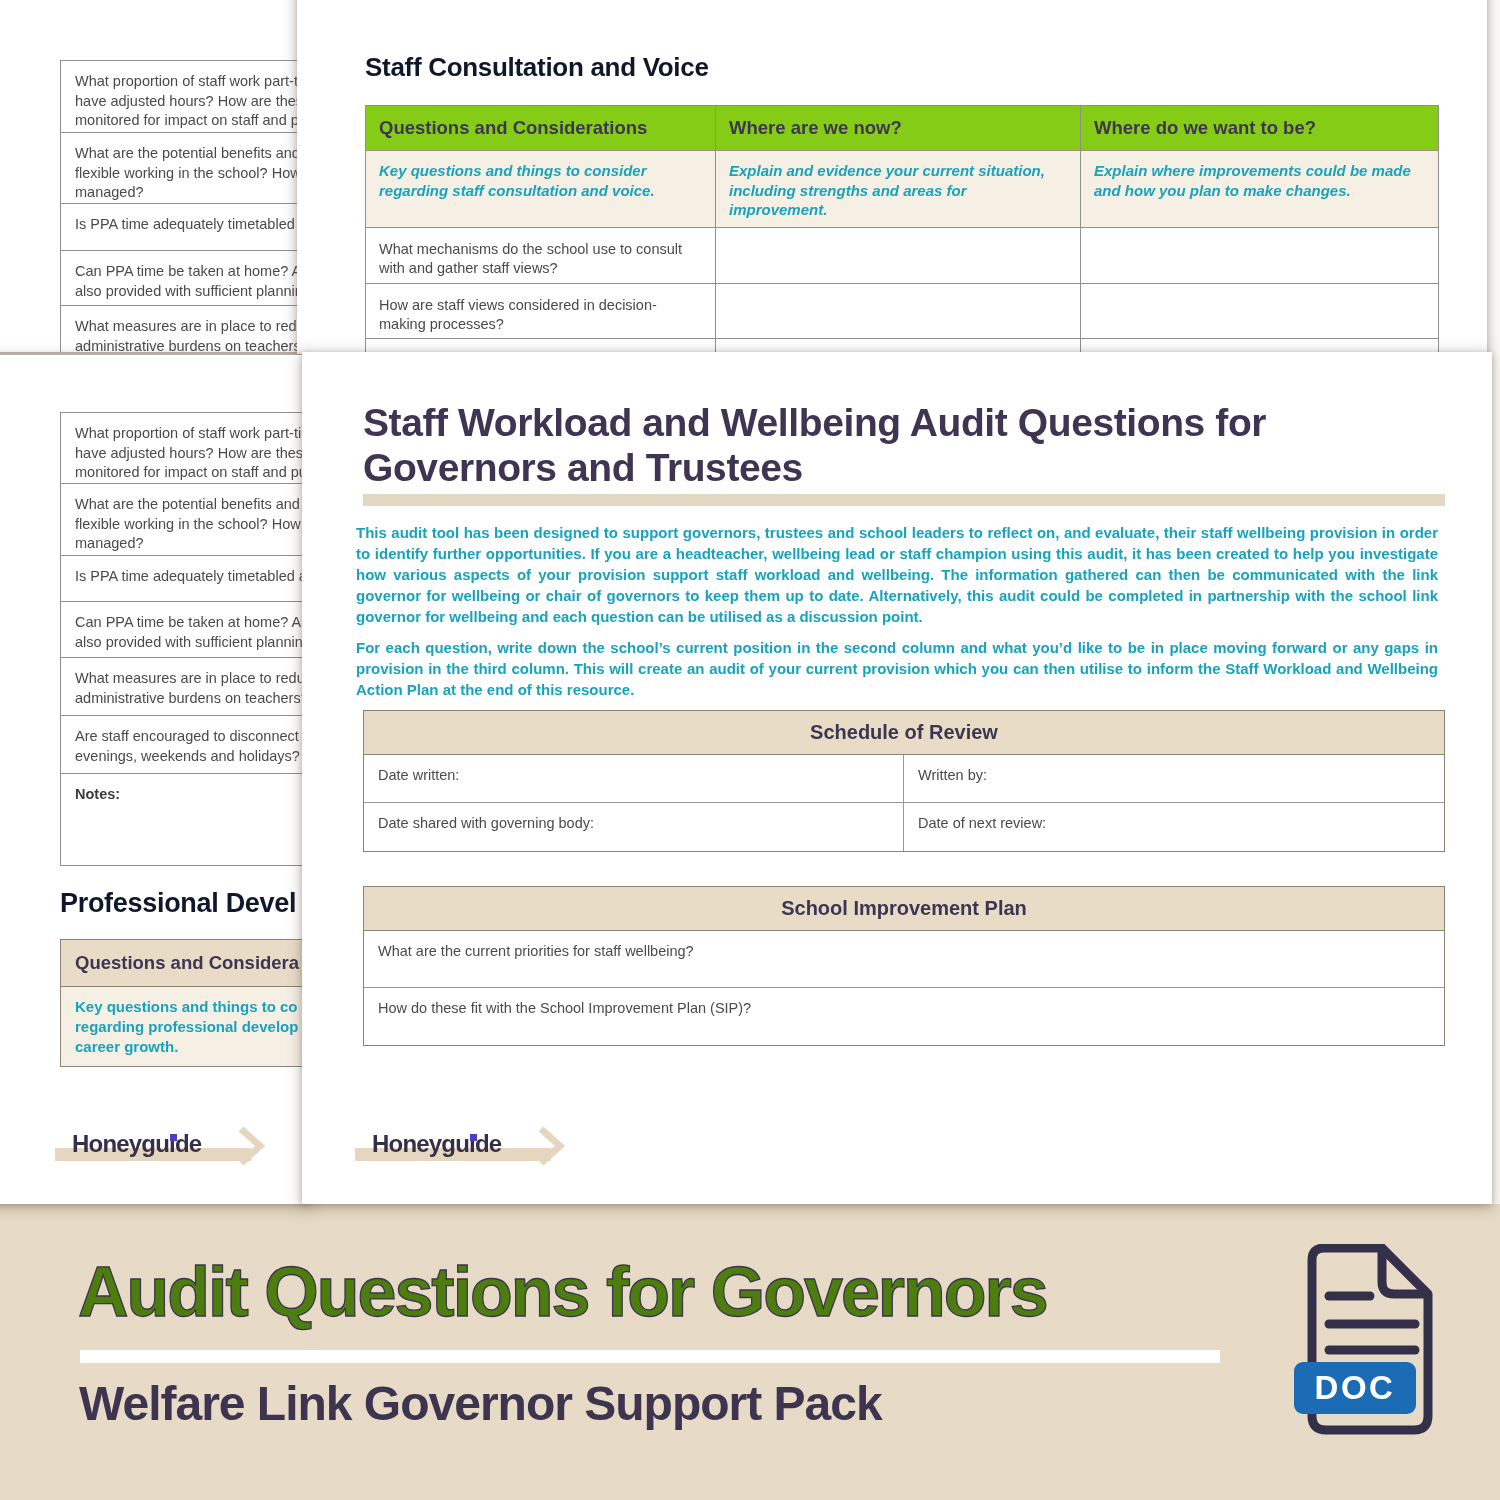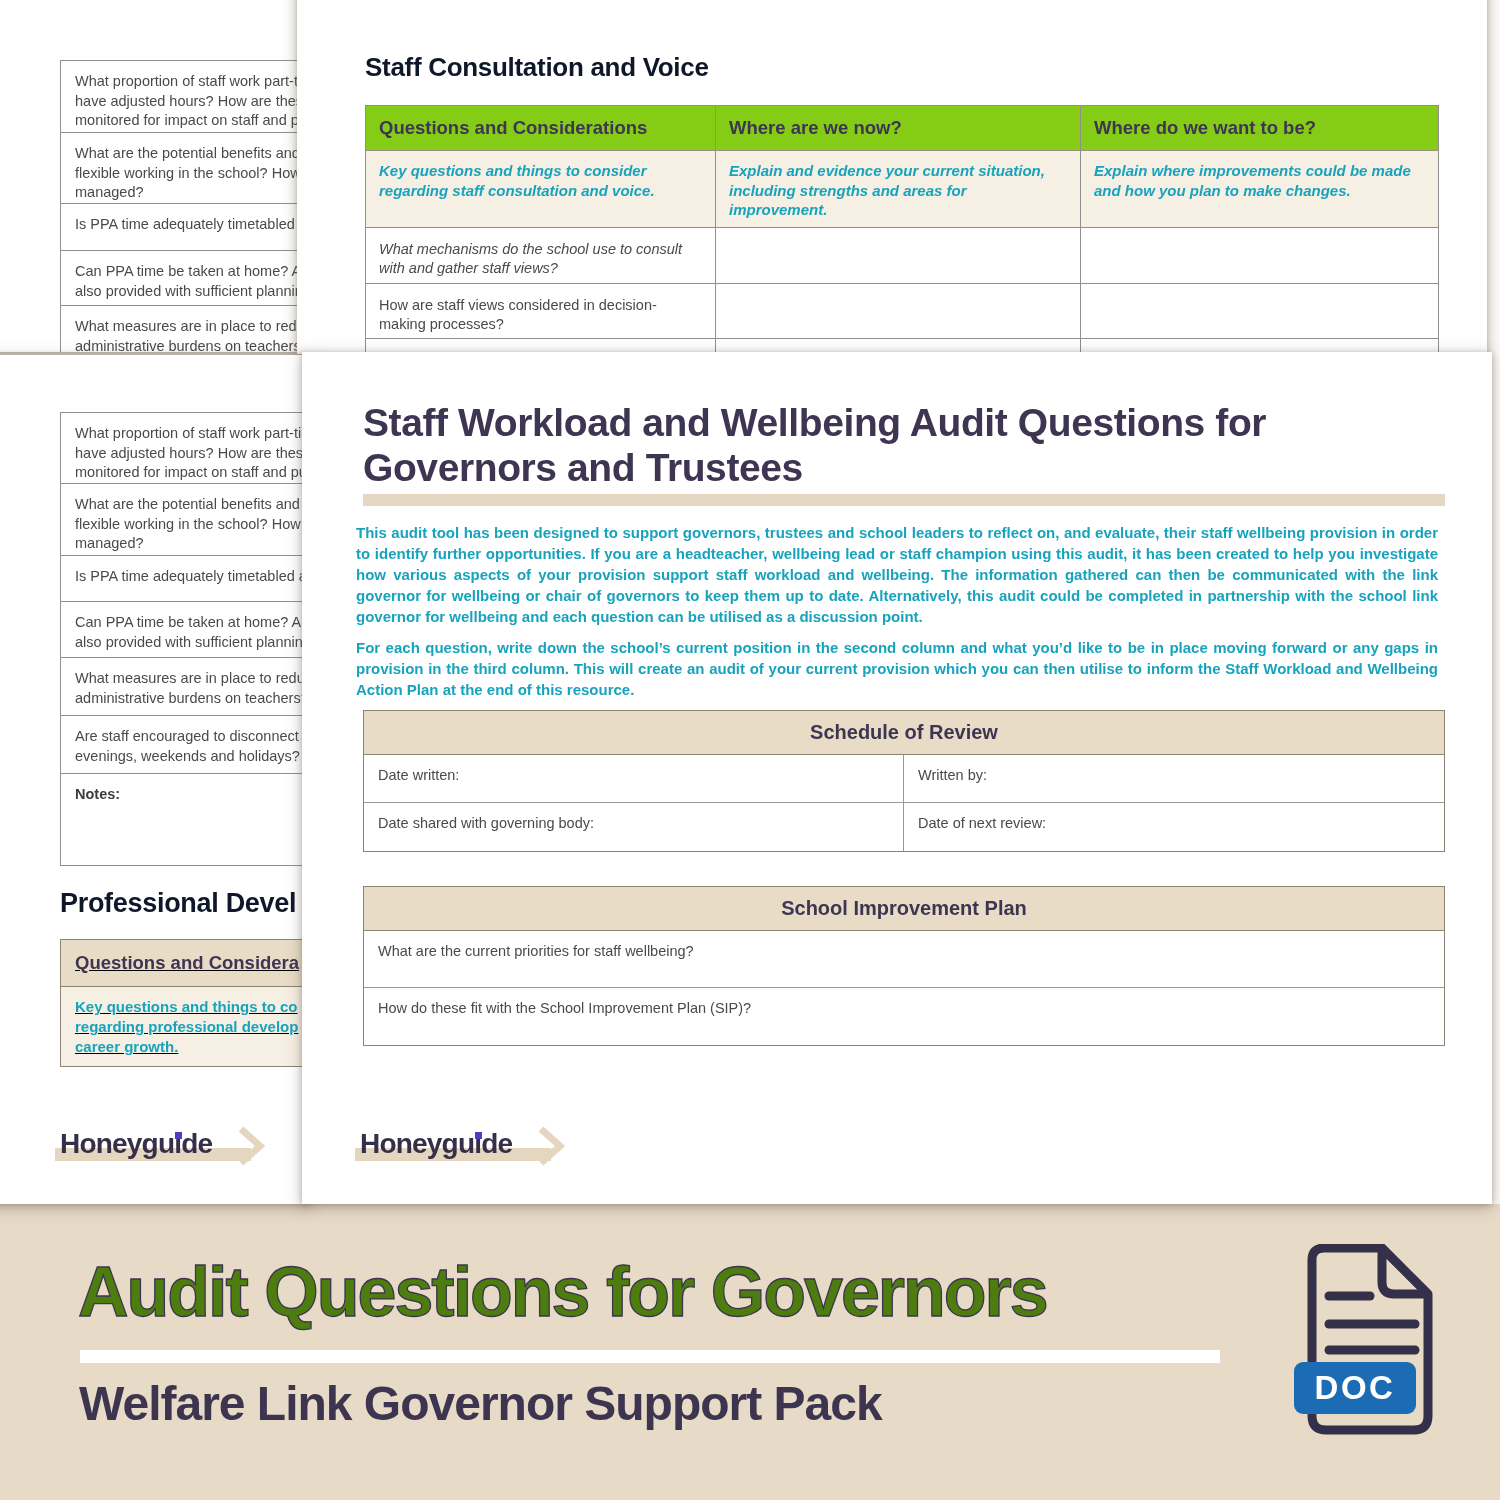--- a/index.html
+++ b/index.html
@@ -61,21 +61,21 @@
   .pdtable { position:absolute; width:420px; border:1.5px solid #8b8374; }
   .pdhead { height:47px; background:#e9dcc7; border-bottom:1px solid #8b8374;
             font-weight:bold; font-size:18.5px; color:#3d3552; padding:12px 0 0 14px; white-space:pre; overflow:hidden; }
   .pdkey  { height:79px; background:#f6efe3; color:#18a3bd; font-weight:bold;
             font-size:15px; line-height:20px; padding:10px 0 0 14px; white-space:pre; overflow:hidden; }
 
   
   .hglogo { position:absolute; height:46px; width:230px; }
   .hg-strip { position:absolute; left:-5px; top:24px; width:196px; height:13px; background:#e4d6bf; }
   .hg-arrow { position:absolute; left:178px; top:1px; }
-  .hg-text { position:absolute; left:0; top:0; font-size:28px; font-weight:bold;
+  .hg-text { position:absolute; left:12px; top:0; font-size:24px; font-weight:bold;
              color:#352f47; letter-spacing:-0.8px; line-height:40px; }
   .hg-idot { position:relative; }
   .hg-idot::after { content:''; position:absolute; left:1px; top:4px; width:7px; height:7px; background:#4a3fc0; }
 
   
   .banner { position:absolute; left:0; top:1204px; width:1500px; height:296px;
             background:#e7dac6; z-index:0; }
   .banner-title { position:absolute; left:78px; top:48px;
                   font-size:70px; font-weight:bold; letter-spacing:-2px; color:#4d7c0f;
                   -webkit-text-stroke:1.3px #3d3550; white-space:nowrap; }
@@ -125,21 +125,21 @@
 
   <div class="page" id="pageB">
     <div class="doc-h1" style="position:absolute; left:68px; top:72px; font-size:26px;">Staff Consultation and Voice</div>
     <div class="btable">
       <div class="bcell hd" style="height:45px;">Questions and Considerations</div>
       <div class="bcell hd" style="height:45px;">Where are we now?</div>
       <div class="bcell hd" style="height:45px;">Where do we want to be?</div>
       <div class="bcell key" style="height:77px;">Key questions and things to consider regarding staff consultation and voice.</div>
       <div class="bcell key" style="height:77px;">Explain and evidence your current situation, including strengths and areas for improvement.</div>
       <div class="bcell key" style="height:77px;">Explain where improvements could be made and how you plan to make changes.</div>
-      <div class="bcell dc" style="height:56px;font-style:italic;">What mechanisms do the school use to consult with and gather staff views?</div>
+      <div class="bcell dc" style="height:56px;">What mechanisms do the school use to consult with and gather staff views?</div>
       <div class="bcell dc" style="height:56px;"></div>
       <div class="bcell dc" style="height:56px;"></div>
       <div class="bcell dc" style="height:55px;">How are staff views considered in decision-making processes?</div>
       <div class="bcell dc" style="height:55px;"></div>
       <div class="bcell dc" style="height:55px;"></div>
       <div class="bcell dc" style="height:40px;"></div>
       <div class="bcell dc" style="height:40px;"></div>
       <div class="bcell dc" style="height:40px;"></div>
     </div>
   </div>
@@ -155,21 +155,21 @@
       <div class="qrow" style="height:46px;">Is PPA time adequately timetabled a</div>
       <div class="qrow" style="height:56px;">Can PPA time be taken at home? Ar
 also provided with sufficient planning</div>
       <div class="qrow" style="height:58px;">What measures are in place to redu
 administrative burdens on teachers?</div>
       <div class="qrow" style="height:58px;">Are staff encouraged to disconnect f
 evenings, weekends and holidays?</div>
       <div class="qrow notes" style="height:92px;">Notes:</div>
     </div>
     <div class="doc-h1" style="position:absolute; left:80px; top:533px; font-size:27px; white-space:pre;">Professional Devel</div>
-    <div class="pdtable" style="left:80px; top:584px;text-decoration:underline;">
+    <div class="pdtable" style="left:80px; top:584px;">
       <div class="pdhead">Questions and Considera</div>
       <div class="pdkey">Key questions and things to co
 regarding professional develop
 career growth.</div>
     </div>
     <div class="hglogo" style="left:80px; top:769px;">
       <div class="hg-strip"></div>
       <svg class="hg-arrow" width="30" height="42" viewBox="0 0 30 42">
         <path d="M3,4 L22,21 L3,38" fill="none" stroke="#e4d6bf" stroke-width="7" stroke-linejoin="miter"></path>
       </svg>

